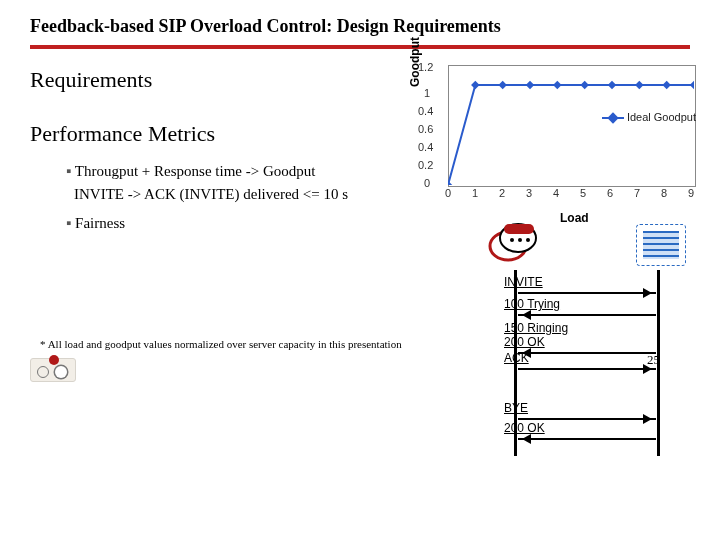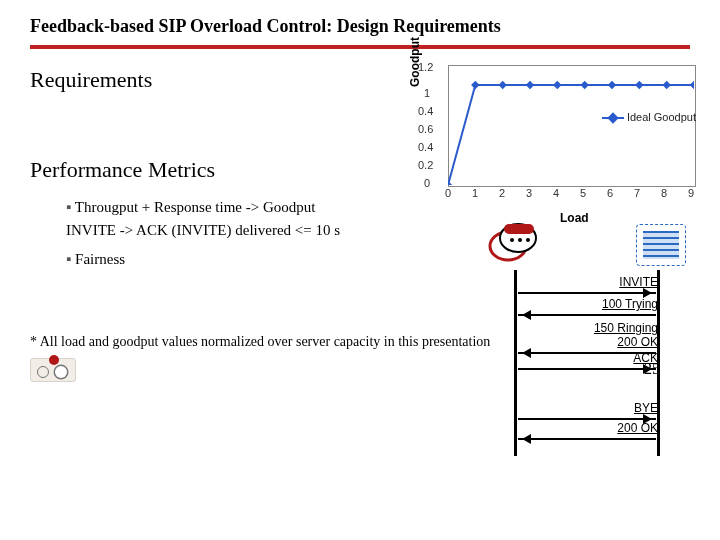--- a/index.html
+++ b/index.html
@@ -17,30 +17,30 @@
   .chart .xlabel{position:absolute;left:150px;bottom:-6px;font:700 12px Arial}
   .chart .plot{position:absolute;left:38px;top:6px;width:246px;height:120px;border:1px solid #888}
   .chart svg{position:absolute;left:38px;top:6px}
   .tick{position:absolute;font:11px Arial;color:#333}
   .legend{position:absolute;right:14px;top:52px;font:11px Arial;color:#222}
   .legend .sw{display:inline-block;width:22px;height:0;border-top:2px solid #2a5bcc;vertical-align:middle;position:relative}
   .legend .sw::after{content:"";position:absolute;left:7px;top:-5px;width:8px;height:8px;background:#2a5bcc;transform:rotate(45deg)}
   .sipdiag{position:absolute;right:38px;top:226px;width:190px;height:230px}
   .lifeline{position:absolute;top:44px;bottom:0;width:3px;background:#000}
   .ll-left{left:22px}.ll-right{right:22px}
-  .sipmsg{position:absolute;left:12px;right:24px;text-align:right;font:12px/13px 'Verdana',sans-serif}
+  .sipmsg{position:absolute;left:12px;right:24px;text-align:left;font:12px/13px 'Verdana',sans-serif}
   .sipmsg u{text-decoration:underline}
   .phone{position:absolute;left:-6px;top:-6px;width:56px;height:44px}
   .server{position:absolute;right:-4px;top:-2px;width:48px;height:40px;border:1.5px dashed #2a6ac2;border-radius:4px}
   .server .stripes{position:absolute;inset:6px;background:repeating-linear-gradient(#2a6ac2 0 2px,#cfe0f6 2px 6px)}
   .arrow{position:absolute;left:26px;right:26px;height:1.5px;background:#000}
   .arrow.r::after{content:"";position:absolute;right:-1px;top:-4px;border:5px solid transparent;border-left:9px solid #000}
   .arrow.l::after{content:"";position:absolute;left:-1px;top:-4px;border:5px solid transparent;border-right:9px solid #000}
-  .foot{position:absolute;left:30px;bottom:42px;font-size:14px}
-  .pagenum{position:absolute;right:60px;bottom:14px;font-size:16px}
+  .foot{position:absolute;left:40px;bottom:42px;font-size:11px}
+  .pagenum{position:absolute;right:60px;bottom:24px;font-size:13px}
   .logo{position:absolute;left:30px;bottom:10px;width:44px;height:22px;background:#f2eee7;border:1px solid #d8d4cc;border-radius:3px}
   .logo::before{content:"";position:absolute;left:18px;top:-4px;width:10px;height:10px;background:#b01818;border-radius:50%}
   .logo::after{content:"";position:absolute;left:6px;bottom:3px;width:10px;height:10px;border:1.5px solid #777;border-radius:50%;box-shadow:18px 0 0 -0px #fff,18px 0 0 1.5px #777}
 </style>
 </head>
 <body>
 
 <div class="slide">
   <div class="title">Feedback-based SIP Overload Control: Design Requirements</div>
   <div class="rule"></div>
@@ -87,25 +87,25 @@
       <div class="legend">
         <span class="sw"></span>
         <span>Ideal Goodput</span>
       </div>
     </div>
 
     <div class="h2">Requirements</div>
     <ul class="bullets">
     </ul>
 
-    <div class="h2" style="margin-top:64px">Performance Metrics</div>
+    <div class="h2" style="margin-top:28px">Performance Metrics</div>
     <ul class="bullets" style="margin-bottom:0">
       <li>
         <span>Througput + Response time -&gt; Goodput</span>
-        <div style="margin-left:0;margin-top:6px">INVITE -&gt; ACK (INVITE) delivered &lt;= 10 s</div>
+        <div style="margin-left:8px;margin-top:6px">INVITE -&gt; ACK (INVITE) delivered &lt;= 10 s</div>
       </li>
       <li><span>Fairness</span></li>
     </ul>
   </div>
 
   <div class="sipdiag">
     <div class="phone">
       <svg viewBox="0 0 56 44">
           <ellipse cx="22" cy="26" rx="18" ry="14" fill="#fff" stroke="#b01818" stroke-width="3"></ellipse>
           <ellipse cx="32" cy="18" rx="18" ry="14" fill="#fff" stroke="#000" stroke-width="2"></ellipse>

